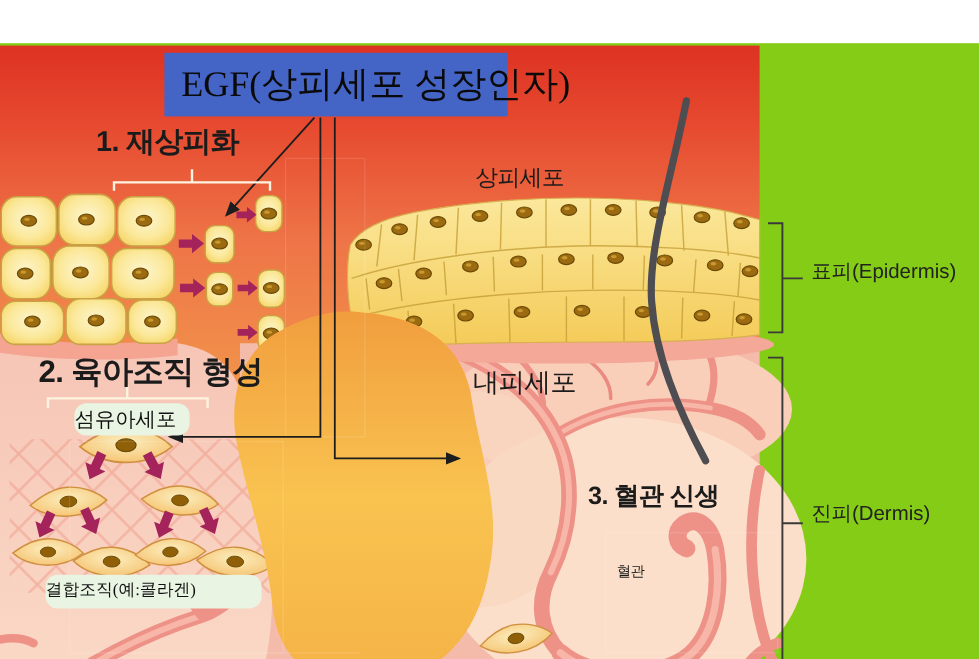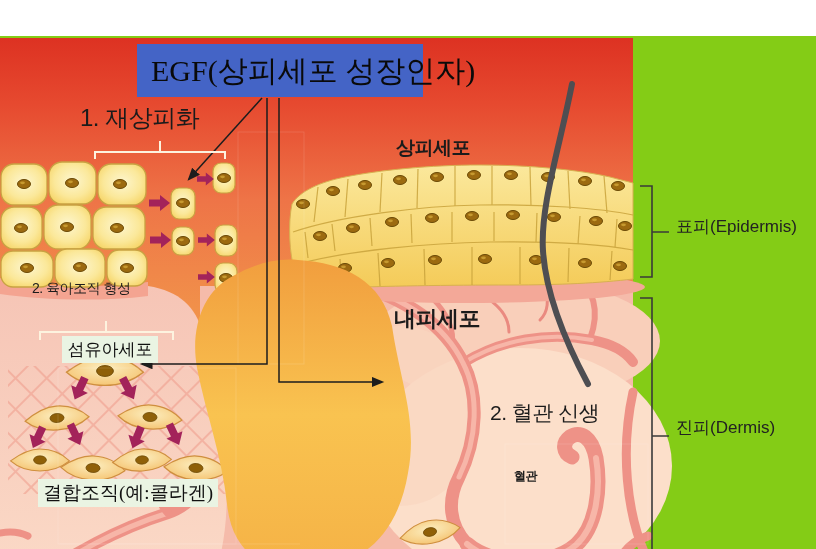--- a/index.html
+++ b/index.html
@@ -2,34 +2,34 @@
 <html><head>
 <meta charset="utf-8">
 <style>
   html,body{margin:0;padding:0;background:#ffffff;}
   #stage{
     position:relative;width:816px;height:549px;background:#84cc16;
     font-family:"Liberation Sans",sans-serif;overflow:hidden;margin-top:36px;
   }
   #art{position:absolute;left:0;top:0;}
   .lbl{position:absolute;color:#1b1b1b;white-space:nowrap;}
-  .step{font-weight:normal;letter-spacing:-0.5px;}
-  .tissue{font-weight:bold;letter-spacing:-0.5px;text-align:center;}
+  .step{font-weight:bold;letter-spacing:-0.5px;}
+  .tissue{font-weight:normal;letter-spacing:-0.5px;text-align:center;}
   .title-box{
     position:absolute;left:137px;top:8px;width:286px;height:53px;
     background:#4464c6;
   }
   .title-text{
     position:absolute;left:14px;top:0;height:53px;line-height:53px;
     font-family:"Liberation Serif",serif;font-size:30px;color:#0a0a0a;
     white-space:nowrap;
   }
   .green-box{
     position:absolute;background:#eaf4e3;color:#111;
-    font-family:"Liberation Serif",serif;text-align:center;
+    font-family:"Liberation Serif",serif;border-radius:10px;
   }
   .side-label{font-size:17px;color:#222;text-align:right;}
 </style>
 </head>
 <body>
 
 <div id="stage">
 
   <svg id="art" width="816" height="549" viewBox="0 0 816 549">
     <defs>
@@ -275,26 +275,26 @@
       <path d="M640,150 L652,150 L652,241 L640,241 M652,196 L669,196"></path>
       <path d="M640,262 L652,262 L652,533 L640,533 M652,400 L669,400"></path>
     </g>
   </svg>
 
   <div class="title-box">
     <div class="title-text">EGF(상피세포 성장인자)</div>
   </div>
 
   <div class="lbl step" style="left:80px;top:66px;font-size:24px;">1. 재상피화</div>
-  <div class="lbl step" style="left:32px;top:244px;font-size:14px;">2. 육아조직 형성</div>
-  <div class="lbl step" style="left:490px;top:363px;font-size:21px;">2. 혈관 신생</div>
+  <div class="lbl step" style="left:32px;top:256px;font-size:26px;">2. 육아조직 형성</div>
+  <div class="lbl step" style="left:490px;top:363px;font-size:21px;">3. 혈관 신생</div>
 
   <div class="lbl tissue" style="left:396px;top:99px;font-size:19px;">상피세포</div>
   <div class="lbl tissue" style="left:394px;top:268px;font-size:22px;">내피세포</div>
   <div class="lbl tissue" style="left:514px;top:432px;font-size:12px;">혈관</div>
 
   <div class="green-box" style="left:62px;top:300px;width:96px;height:27px;line-height:27px;font-size:17px;">섬유아세포</div>
-  <div class="green-box" style="left:38px;top:443px;width:180px;height:28px;line-height:28px;font-size:19px;">결합조직(예:콜라겐)</div>
+  <div class="green-box" style="left:38px;top:443px;width:180px;height:28px;line-height:28px;font-size:14px;">결합조직(예:콜라겐)</div>
 
   <div class="lbl side-label" style="left:676px;top:179px;">표피(Epidermis)</div>
   <div class="lbl side-label" style="left:676px;top:380px;">진피(Dermis)</div>
 
 </div>
 
 </body></html>

